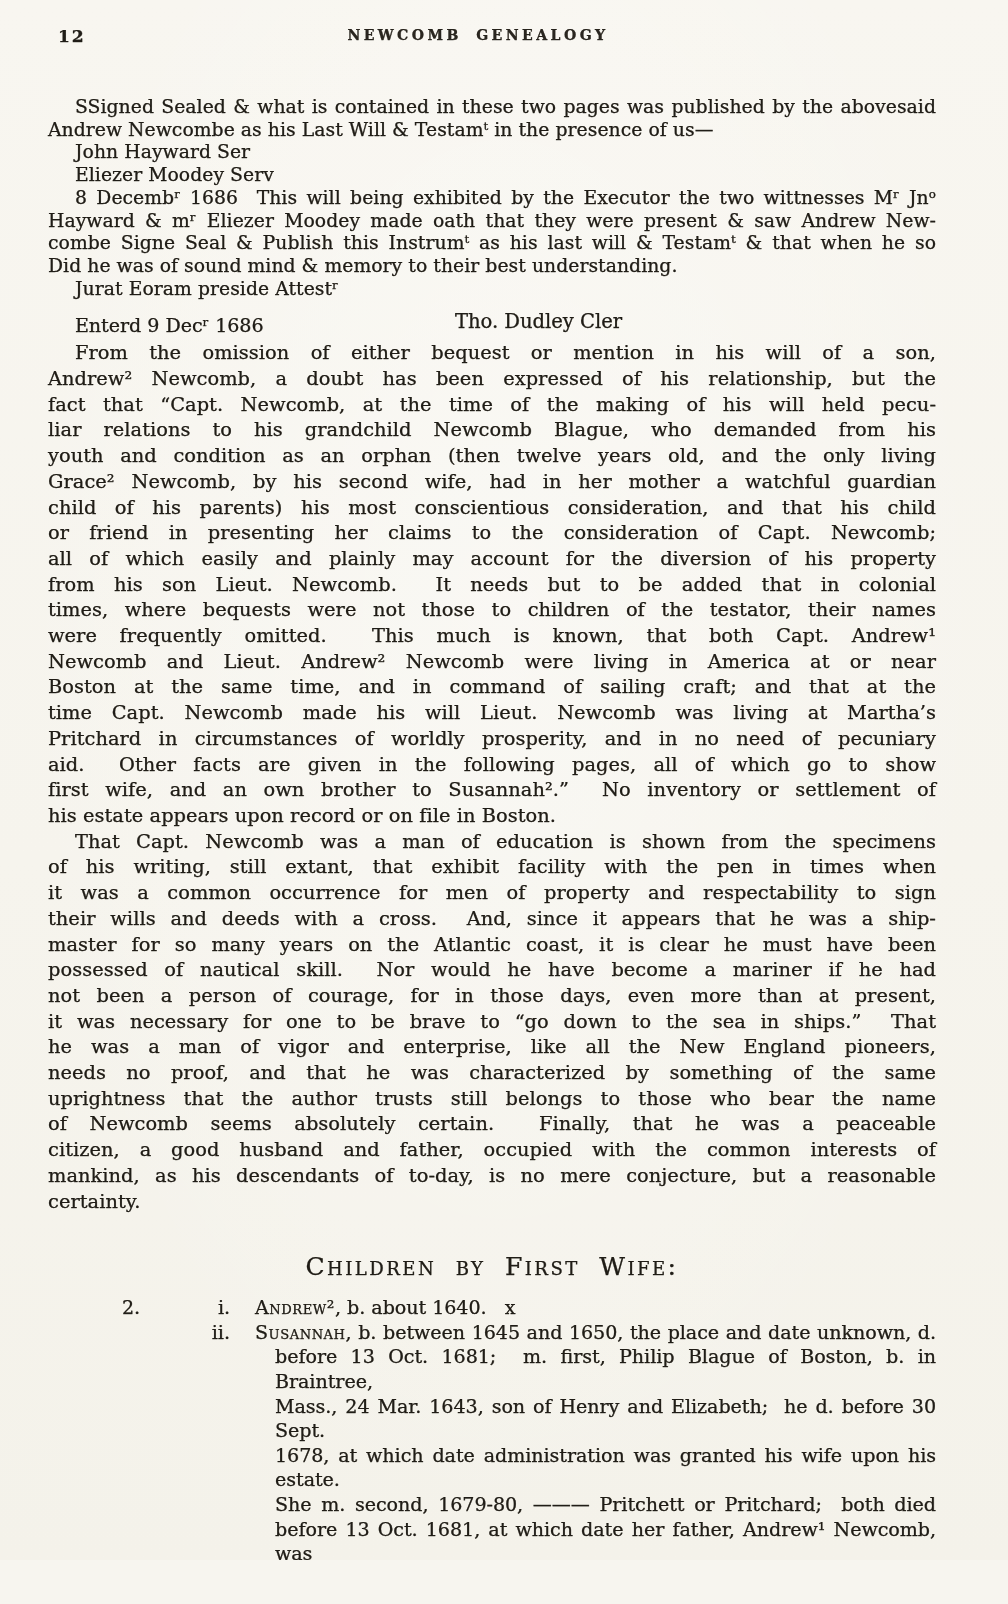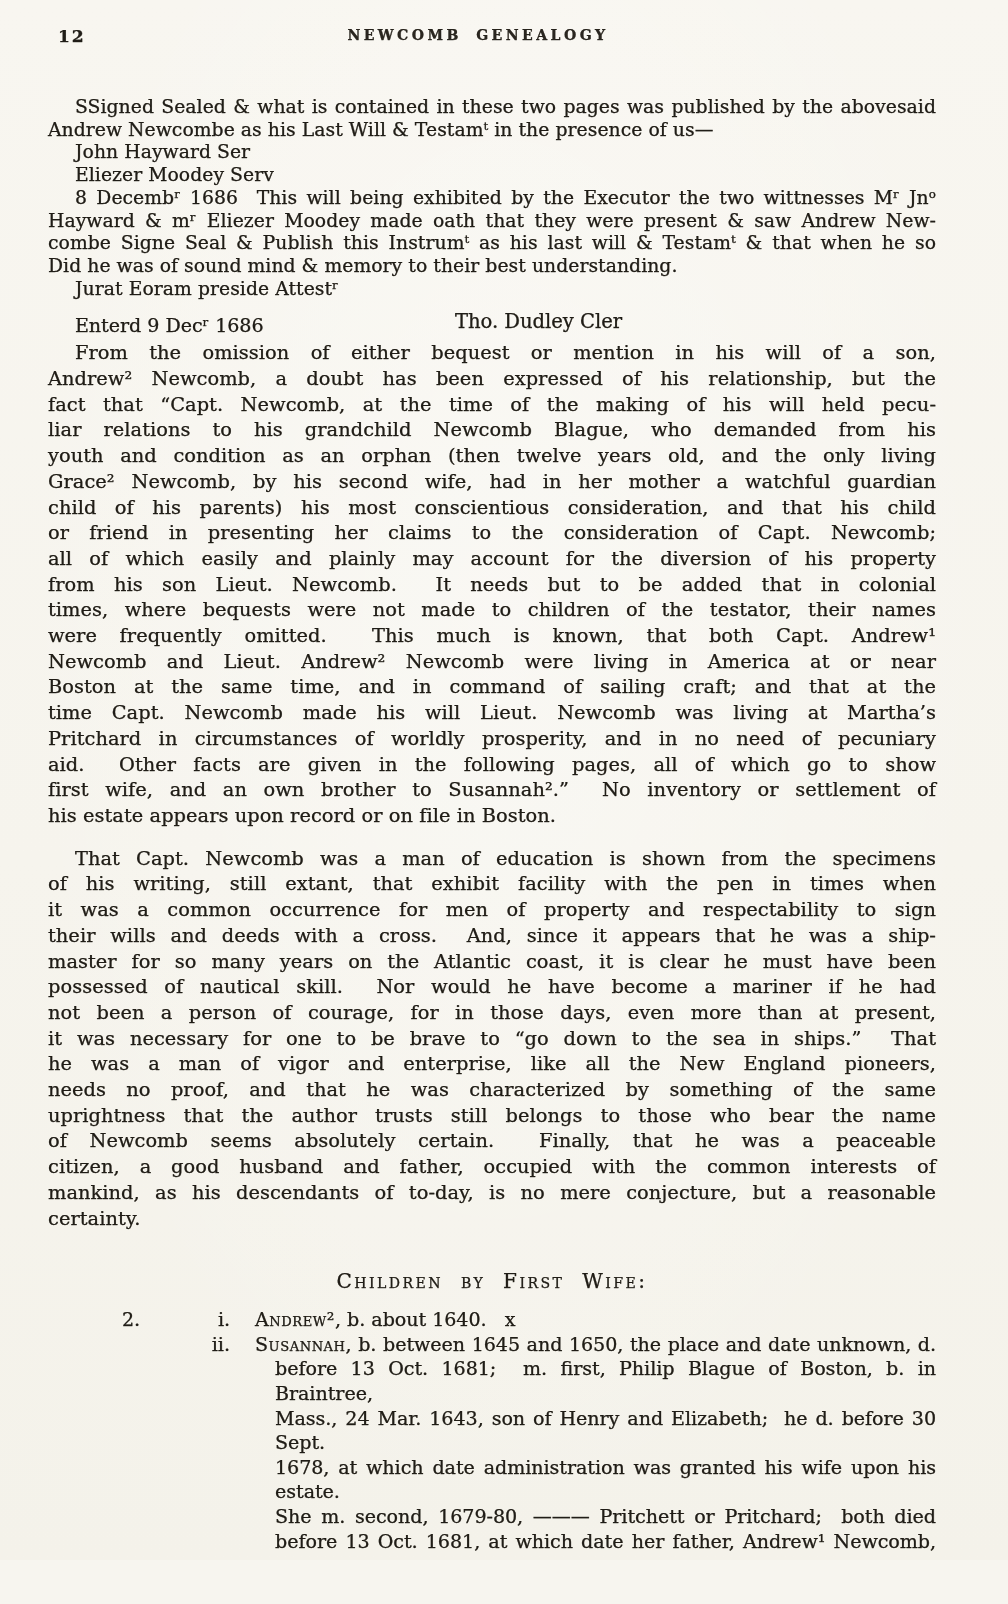--- a/index.html
+++ b/index.html
@@ -74,21 +74,21 @@
   .narrative { }
   .narrative .line {
     font-size: 19.3px;
     line-height: 25.7px;
     letter-spacing: 0.1px;
   }
 
   .children-heading {
     margin: 38px 0 14px 0;
     text-align: center;
-    font-size: 20px;
+    font-size: 25px;
     font-weight: normal;
     font-variant-caps: small-caps;
     letter-spacing: 2.5px;
     word-spacing: 9px;
   }
 
   .children { font-size: 19px; }
   .children .line { line-height: 24.6px; }
   .child-row { display: flex; align-items: flex-start; line-height: 24.6px; }
   .col-num {
@@ -141,32 +141,32 @@
   <div class="line indent">From the omission of either bequest or mention in his will of a son,</div>
       <div class="line">Andrew² Newcomb, a doubt has been expressed of his relationship, but the</div>
       <div class="line">fact that “Capt. Newcomb, at the time of the making of his will held pecu-</div>
       <div class="line">liar relations to his grandchild Newcomb Blague, who demanded from his</div>
       <div class="line">youth and condition as an orphan (then twelve years old, and the only living</div>
       <div class="line">Grace² Newcomb, by his second wife, had in her mother a watchful guardian</div>
       <div class="line">child of his parents) his most conscientious consideration, and that his child</div>
       <div class="line">or friend in presenting her claims to the consideration of Capt. Newcomb;</div>
       <div class="line">all of which easily and plainly may account for the diversion of his property</div>
       <div class="line">from his son Lieut. Newcomb.&nbsp; It needs but to be added that in colonial</div>
-      <div class="line">times, where bequests were not made to children of the testator, their names</div>
+      <div class="line">times, where bequests were not those to children of the testator, their names</div>
       <div class="line">were frequently omitted.&nbsp; This much is known, that both Capt. Andrew¹</div>
       <div class="line">Newcomb and Lieut. Andrew² Newcomb were living in America at or near</div>
       <div class="line">Boston at the same time, and in command of sailing craft; and that at the</div>
       <div class="line">time Capt. Newcomb made his will Lieut. Newcomb was living at Martha’s</div>
       <div class="line">Pritchard in circumstances of worldly prosperity, and in no need of pecuniary</div>
       <div class="line">aid.&nbsp; Other facts are given in the following pages, all of which go to show</div>
       <div class="line">first wife, and an own brother to Susannah².”&nbsp; No inventory or settlement of</div>
       <div class="line short">his estate appears upon record or on file in Boston.</div>
     </section>
 
-  <section class="narrative" style="margin-top:17px">
+  <section class="narrative" style="margin-top:0">
 
   <div class="line indent">That Capt. Newcomb was a man of education is shown from the specimens</div>
       <div class="line">of his writing, still extant, that exhibit facility with the pen in times when</div>
       <div class="line">it was a common occurrence for men of property and respectability to sign</div>
       <div class="line">their wills and deeds with a cross.&nbsp; And, since it appears that he was a ship-</div>
       <div class="line">master for so many years on the Atlantic coast, it is clear he must have been</div>
       <div class="line">possessed of nautical skill.&nbsp; Nor would he have become a mariner if he had</div>
       <div class="line">not been a person of courage, for in those days, even more than at present,</div>
       <div class="line">it was necessary for one to be brave to “go down to the sea in ships.”&nbsp; That</div>
       <div class="line">he was a man of vigor and enterprise, like all the New England pioneers,</div>

